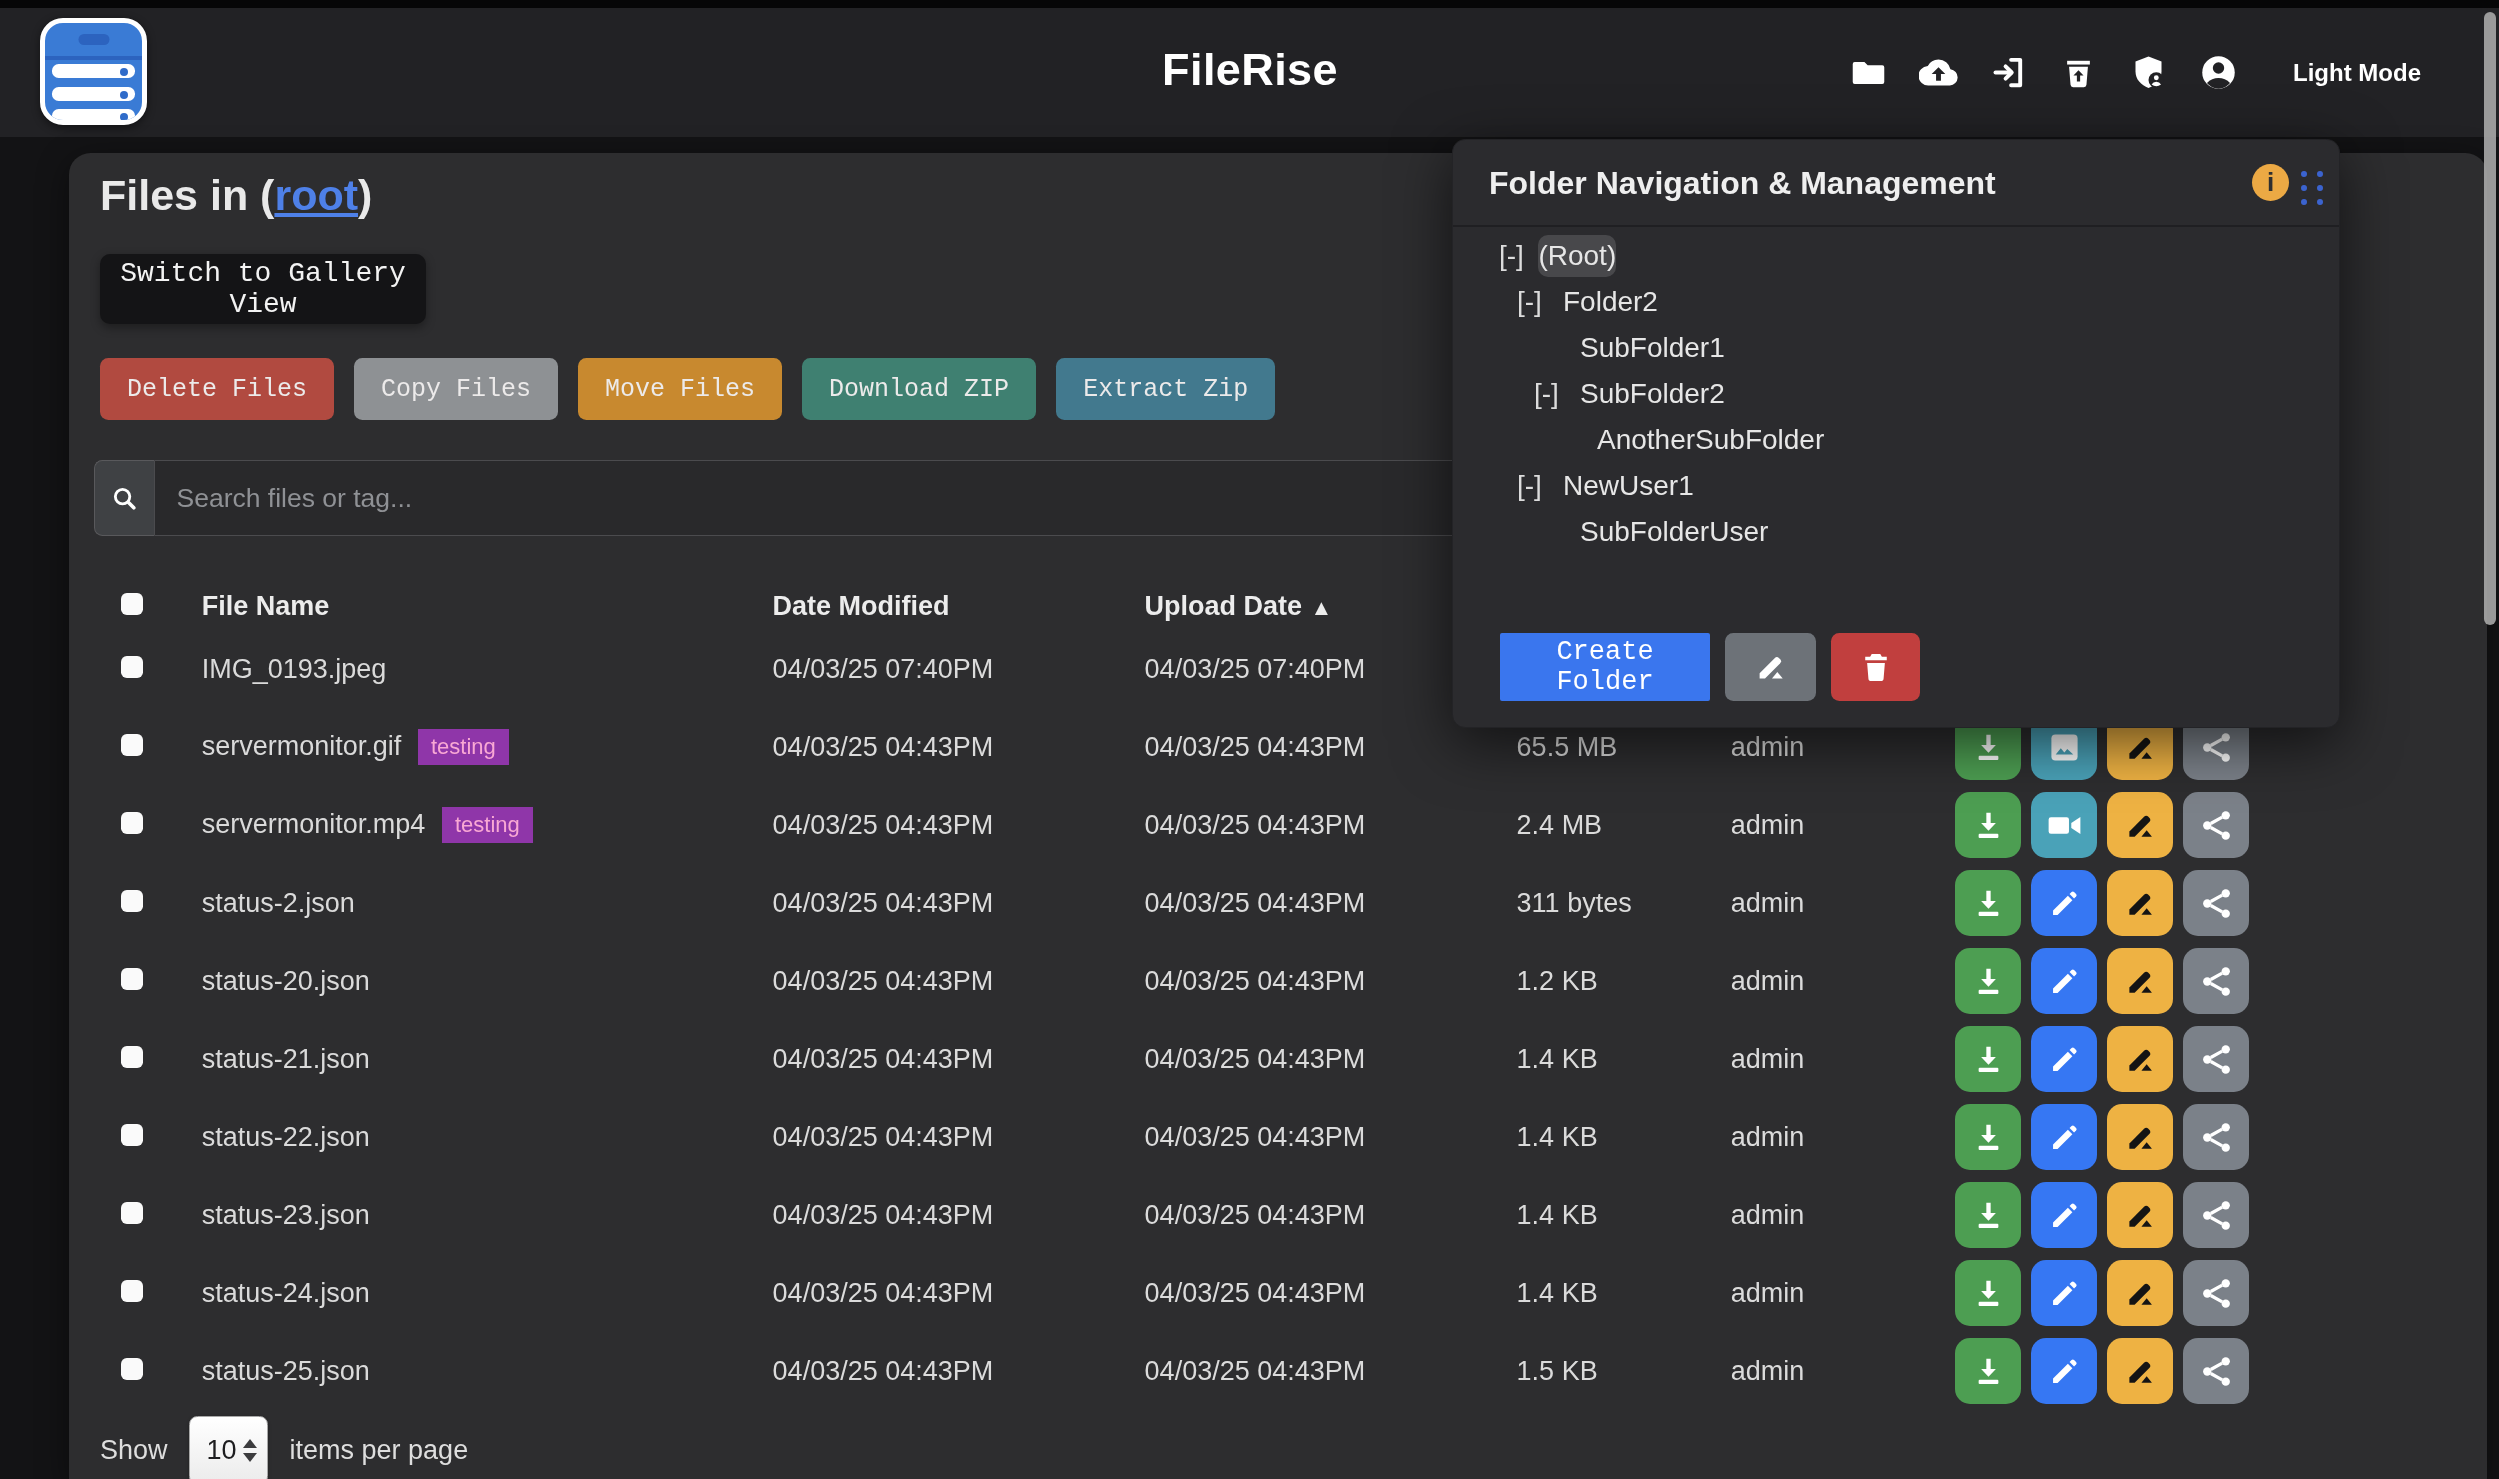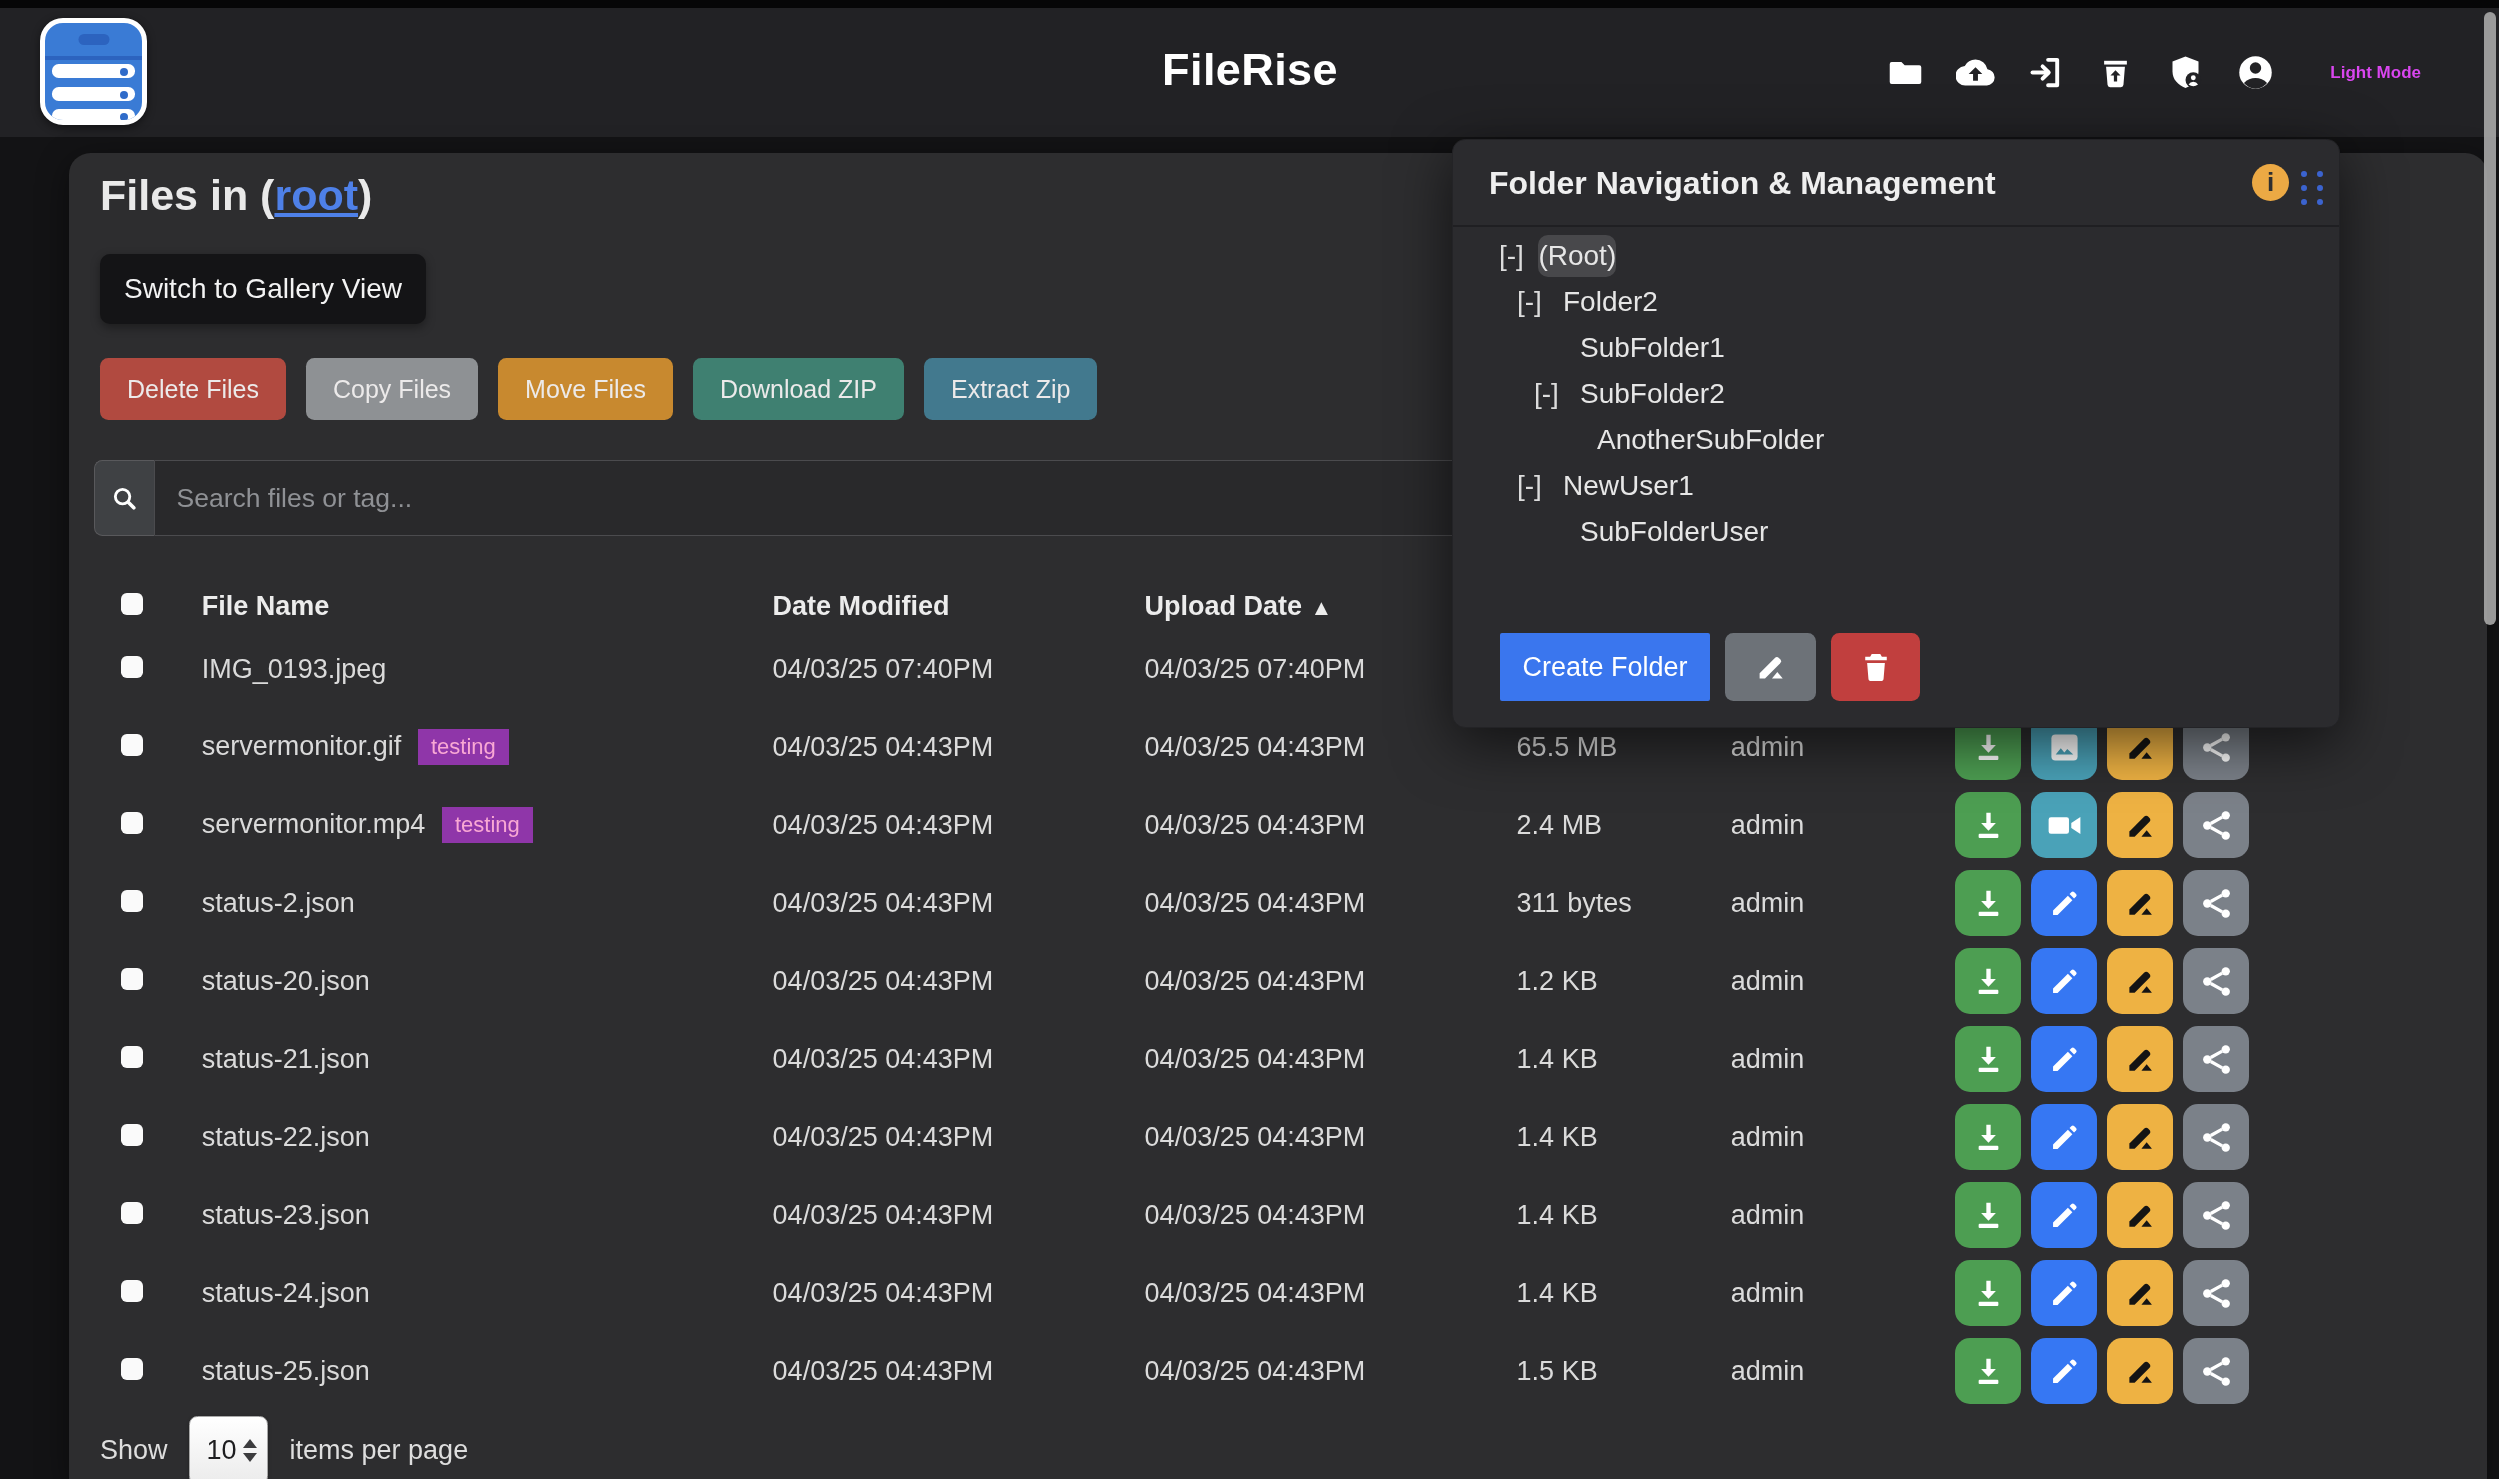--- a/index.html
+++ b/index.html
@@ -1,33 +1,33 @@
 <!DOCTYPE html>
 <html style="font-size:13.2px"><head>
 <meta charset="utf-8">
 <style>
   *{margin:0;padding:0;box-sizing:border-box}
   html,body{width:2500px;height:1480px}
   body{position:relative;overflow:hidden;background:#131315;font-family:"Liberation Sans","DejaVu Sans",sans-serif;-webkit-font-smoothing:antialiased}
-  button{border:none;background:none;font-family:Liberation Sans, sans-serif;cursor:pointer}
+  button{border:none;background:none;font-family:Liberation Mono, monospace;cursor:pointer}
 
   
   .topstrip{position:absolute;top:0;left:0;right:0;height:8.3px;background:#060607}
   .appbar{position:absolute;top:8.3px;left:0;right:0;height:129px;background:#222225}
   .logo{position:absolute;left:40px;top:10px;width:107px;height:107px;border:5.8px solid #fff;border-radius:23px;background:#3a7bd5;box-shadow:0 2.5px 8.3px rgba(0,0,0,.45);overflow:hidden}
   .logo-slot{position:absolute;left:50%;transform:translateX(-50%);top:10.7px;width:31px;height:10.7px;border-radius:5.8px;background:#2c63bf}
   .logo-div{position:absolute;top:33px;left:0;right:0;height:3.3px;background:#2c63bf}
   .logo-bar{position:absolute;left:7.4px;right:7.4px;height:14px;background:#fff;border-radius:6.6px}
   .logo-bar::after{content:'';position:absolute;right:6.6px;top:3.3px;width:8.3px;height:8.3px;border-radius:50%;background:#2f6bc9}
   .lb1{top:41px}.lb2{top:64px}.lb3{top:86px}
   .app-title{position:absolute;left:50%;top:36px;transform:translateX(-50%);font-size:45px;font-weight:bold;color:#fff;letter-spacing:0.4px}
   .appbar-right{position:absolute;right:79px;top:0;height:129px;display:flex;align-items:center;gap:31px}
   .hicon{width:39px;height:39px;display:flex;align-items:center;justify-content:center}
   .hicon svg{width:39px;height:39px}
-  .mode-toggle{color:#d946ef;font-size:17px;font-weight:bold;margin-left:24px}
+  .mode-toggle{color:#ffffff;font-size:24px;font-weight:bold;margin-left:24px}
 
   
   .scrollbar{position:absolute;right:4.1px;top:11.6px;width:12.4px;height:613px;border-radius:6.6px;background:#a8a8a8;opacity:.9;z-index:40}
 
   
   .card{position:absolute;left:69px;top:153px;width:2418px;height:1327px;background:#2d2d2f;border-radius:21.5px 21.5px 0 0;box-shadow:0 8.3px 33px rgba(0,0,0,.45);z-index:1}
   .page-title{position:absolute;left:31px;top:18px;font-size:43px;font-weight:bold;color:#e9e9e9}
   .page-title a{color:#4e80e8}
   .gallery-btn{position:absolute;left:31px;top:101px;width:326px;height:70px;background:#141416;border-radius:10px;color:#f3f3f3;font-size:28px;box-shadow:0 3.3px 10px rgba(0,0,0,.35)}
   .toolbar{position:absolute;left:31px;top:205px;display:flex;gap:20px}

